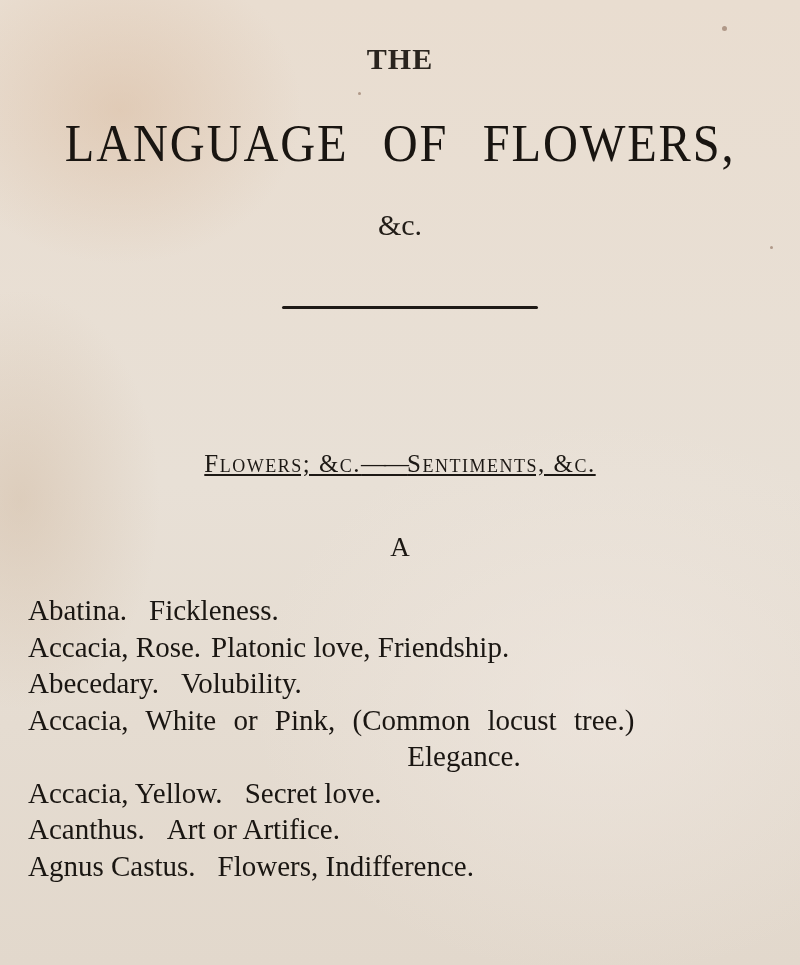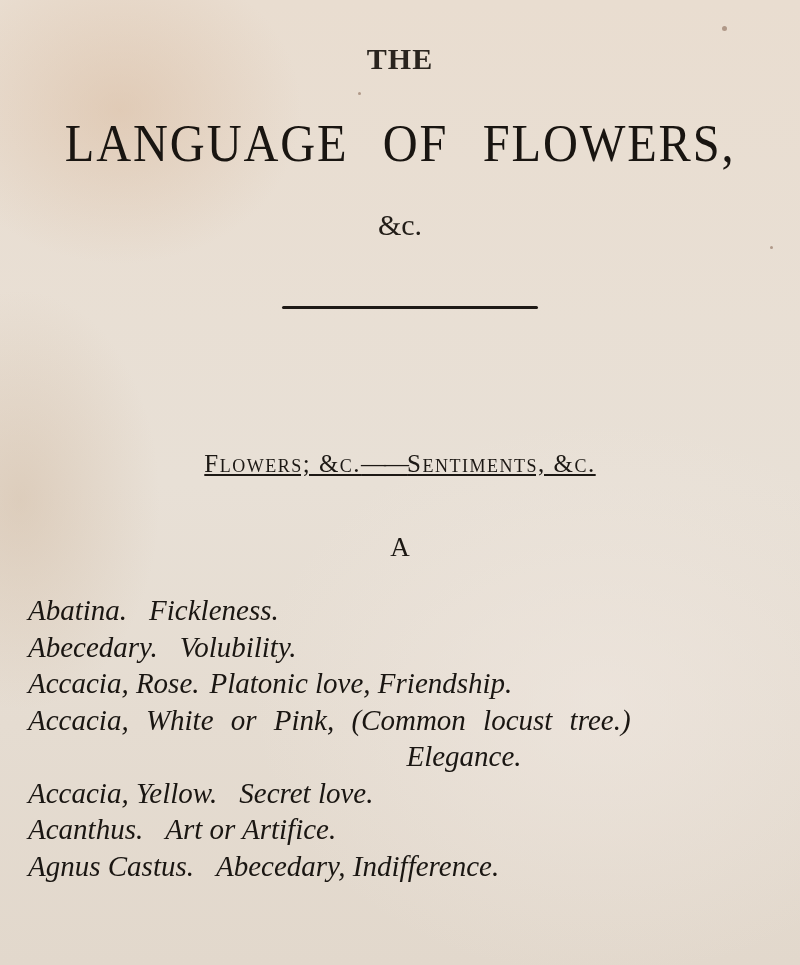--- a/index.html
+++ b/index.html
@@ -88,21 +88,20 @@
       position: absolute;
       left: 28px;
       top: 578px;
       width: 770px;
       font-size: 29px;
       line-height: 36.5px;
       color: #1a1612;
     }
     .entry {
       white-space: nowrap;
-      font-style: italic;
     }
     .entry .flower {
       margin-right: 22px;
     }
     .entry.cont {
       padding-left: 102px;
       text-align: center;
     }
     .entry .tight {
       margin-right: 10px;
@@ -137,35 +136,35 @@
     <span>Flowers; &amp;c.</span><span class="dash">——</span><span>Sentiments, &amp;c.</span>
   </div>
 
   <div class="center letter">A</div>
 
   <div class="entries">
     <div class="entry">
       <span class="flower">Abatina.</span><span>Fickleness.</span>
     </div>
     <div class="entry">
-      <span class="flower">Abecedary.</span><span>Volubility.</span>
+      <span class="flower tight">Accacia, Rose.</span><span>Platonic love, Friendship.</span>
     </div>
     <div class="entry">
-      <span class="flower tight">Accacia, Rose.</span><span>Platonic love, Friendship.</span>
+      <span class="flower">Abecedary.</span><span>Volubility.</span>
     </div>
     <div class="entry spread">
       <span>Accacia, White or Pink, (Common locust tree.)</span>
     </div>
     <div class="entry cont">
       <span>Elegance.</span>
     </div>
     <div class="entry">
       <span class="flower">Accacia, Yellow.</span><span>Secret love.</span>
     </div>
     <div class="entry">
       <span class="flower">Acanthus.</span><span>Art or Artifice.</span>
     </div>
     <div class="entry">
-      <span class="flower">Agnus Castus.</span><span>Abecedary, Indifference.</span>
+      <span class="flower">Agnus Castus.</span><span>Flowers, Indifference.</span>
     </div>
   </div>
 
 </div>
 
 </body></html>

